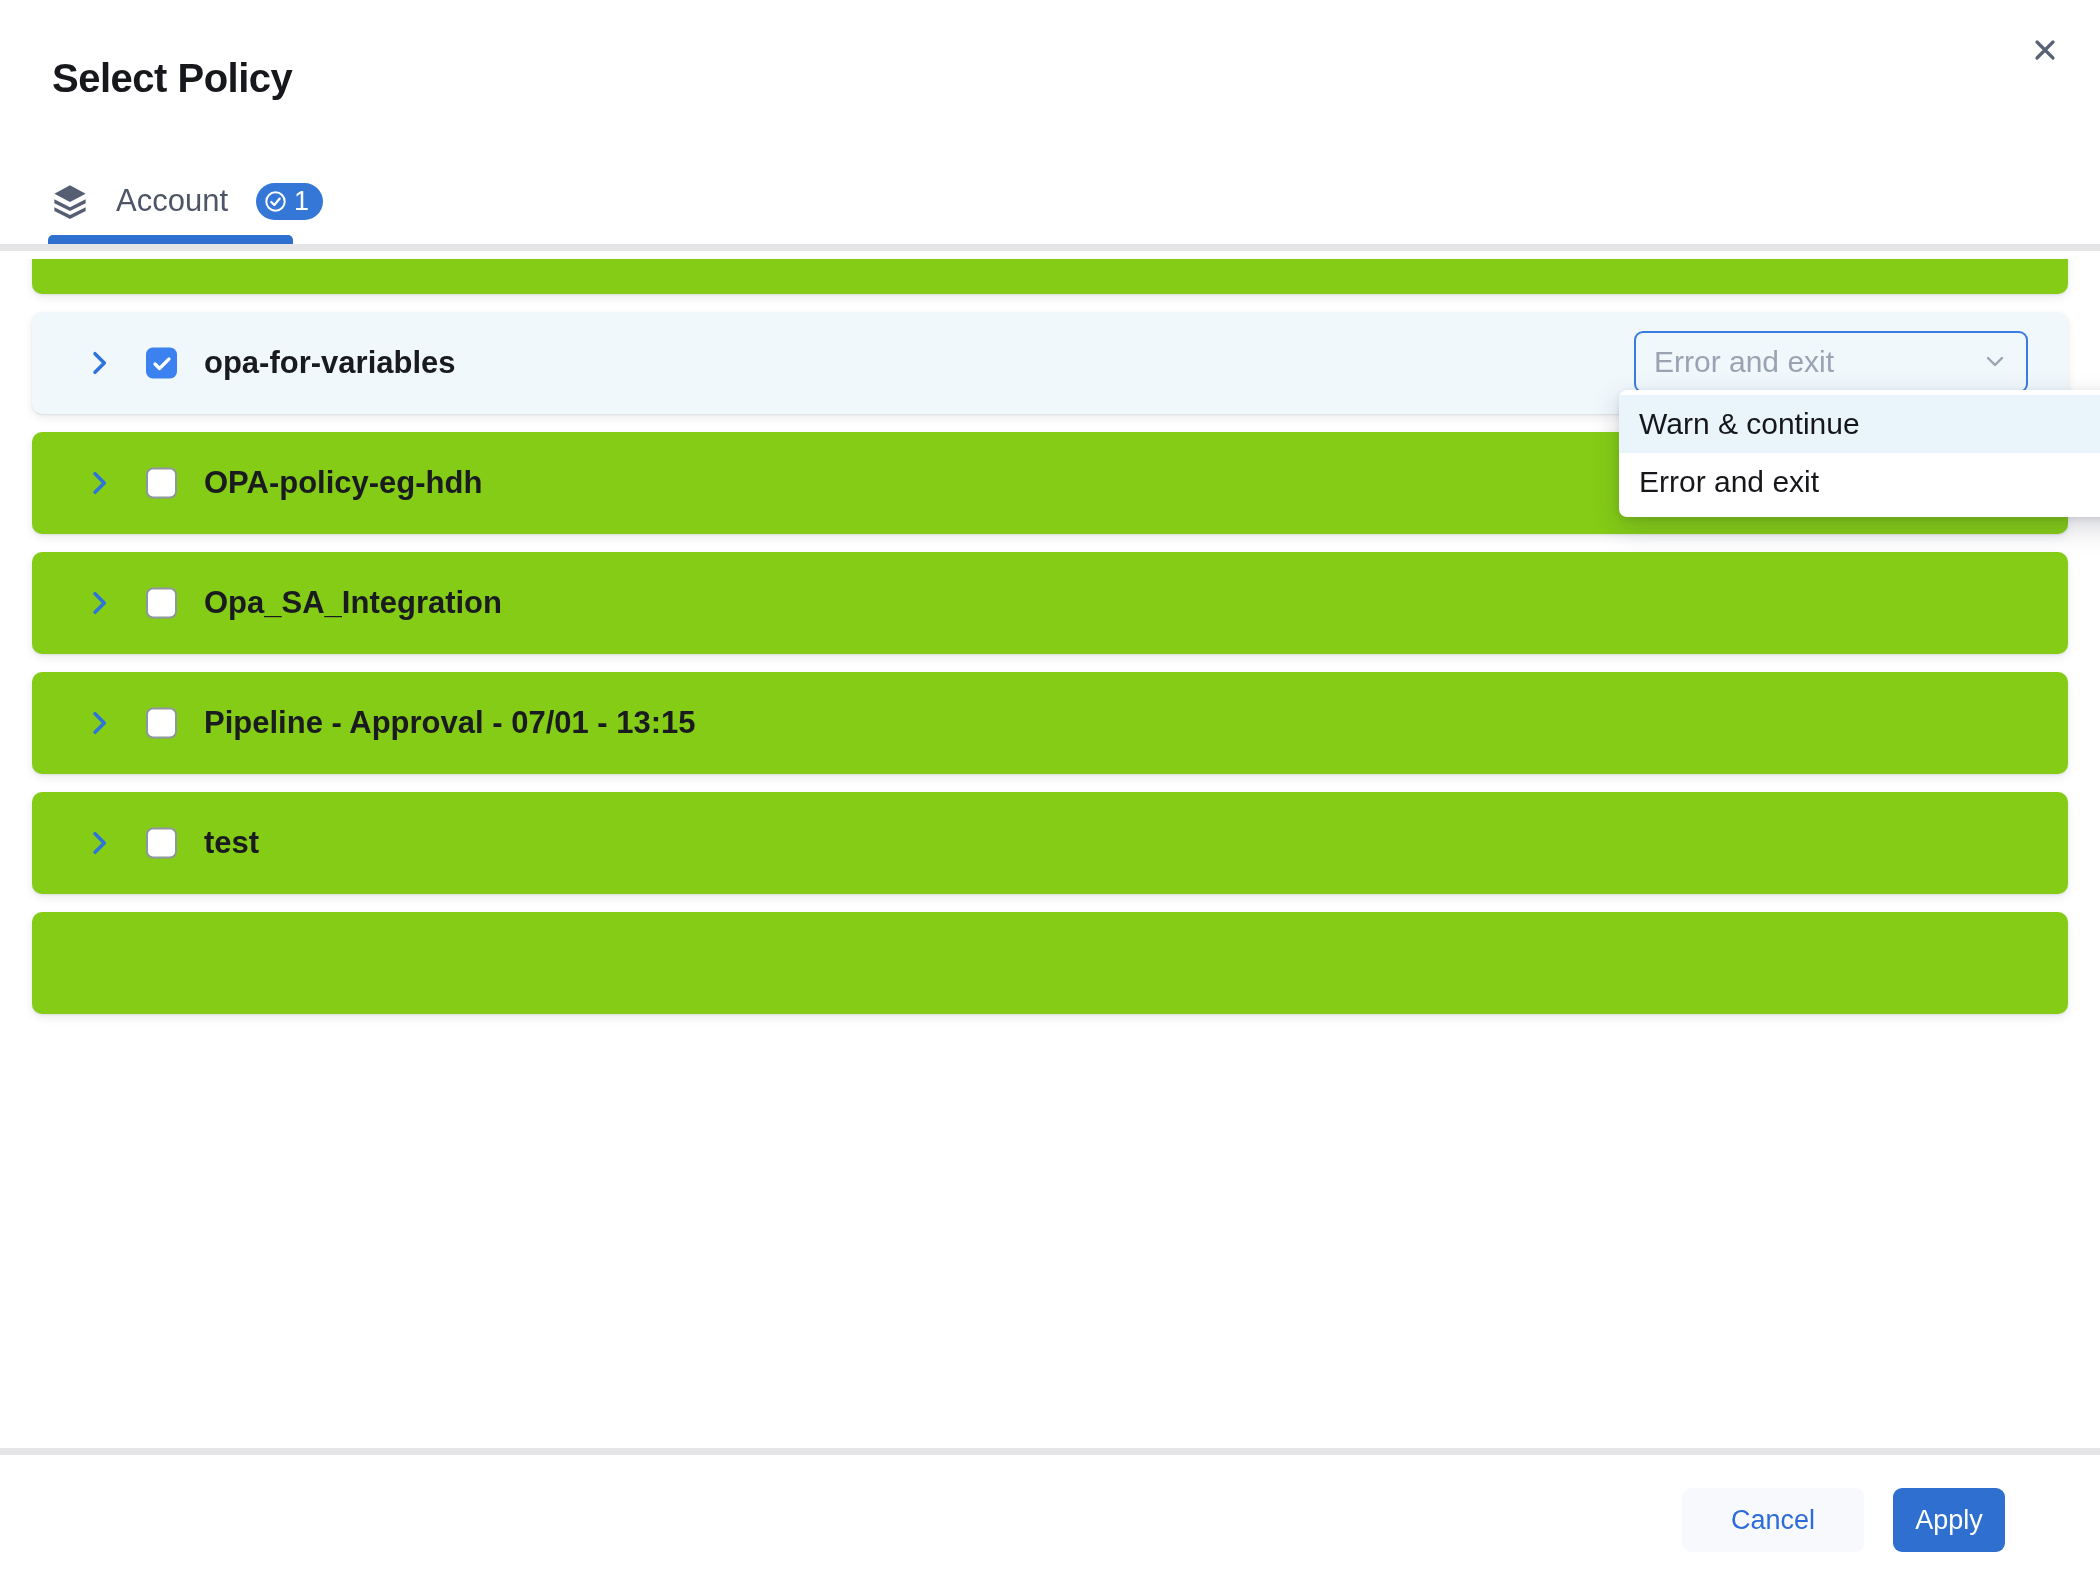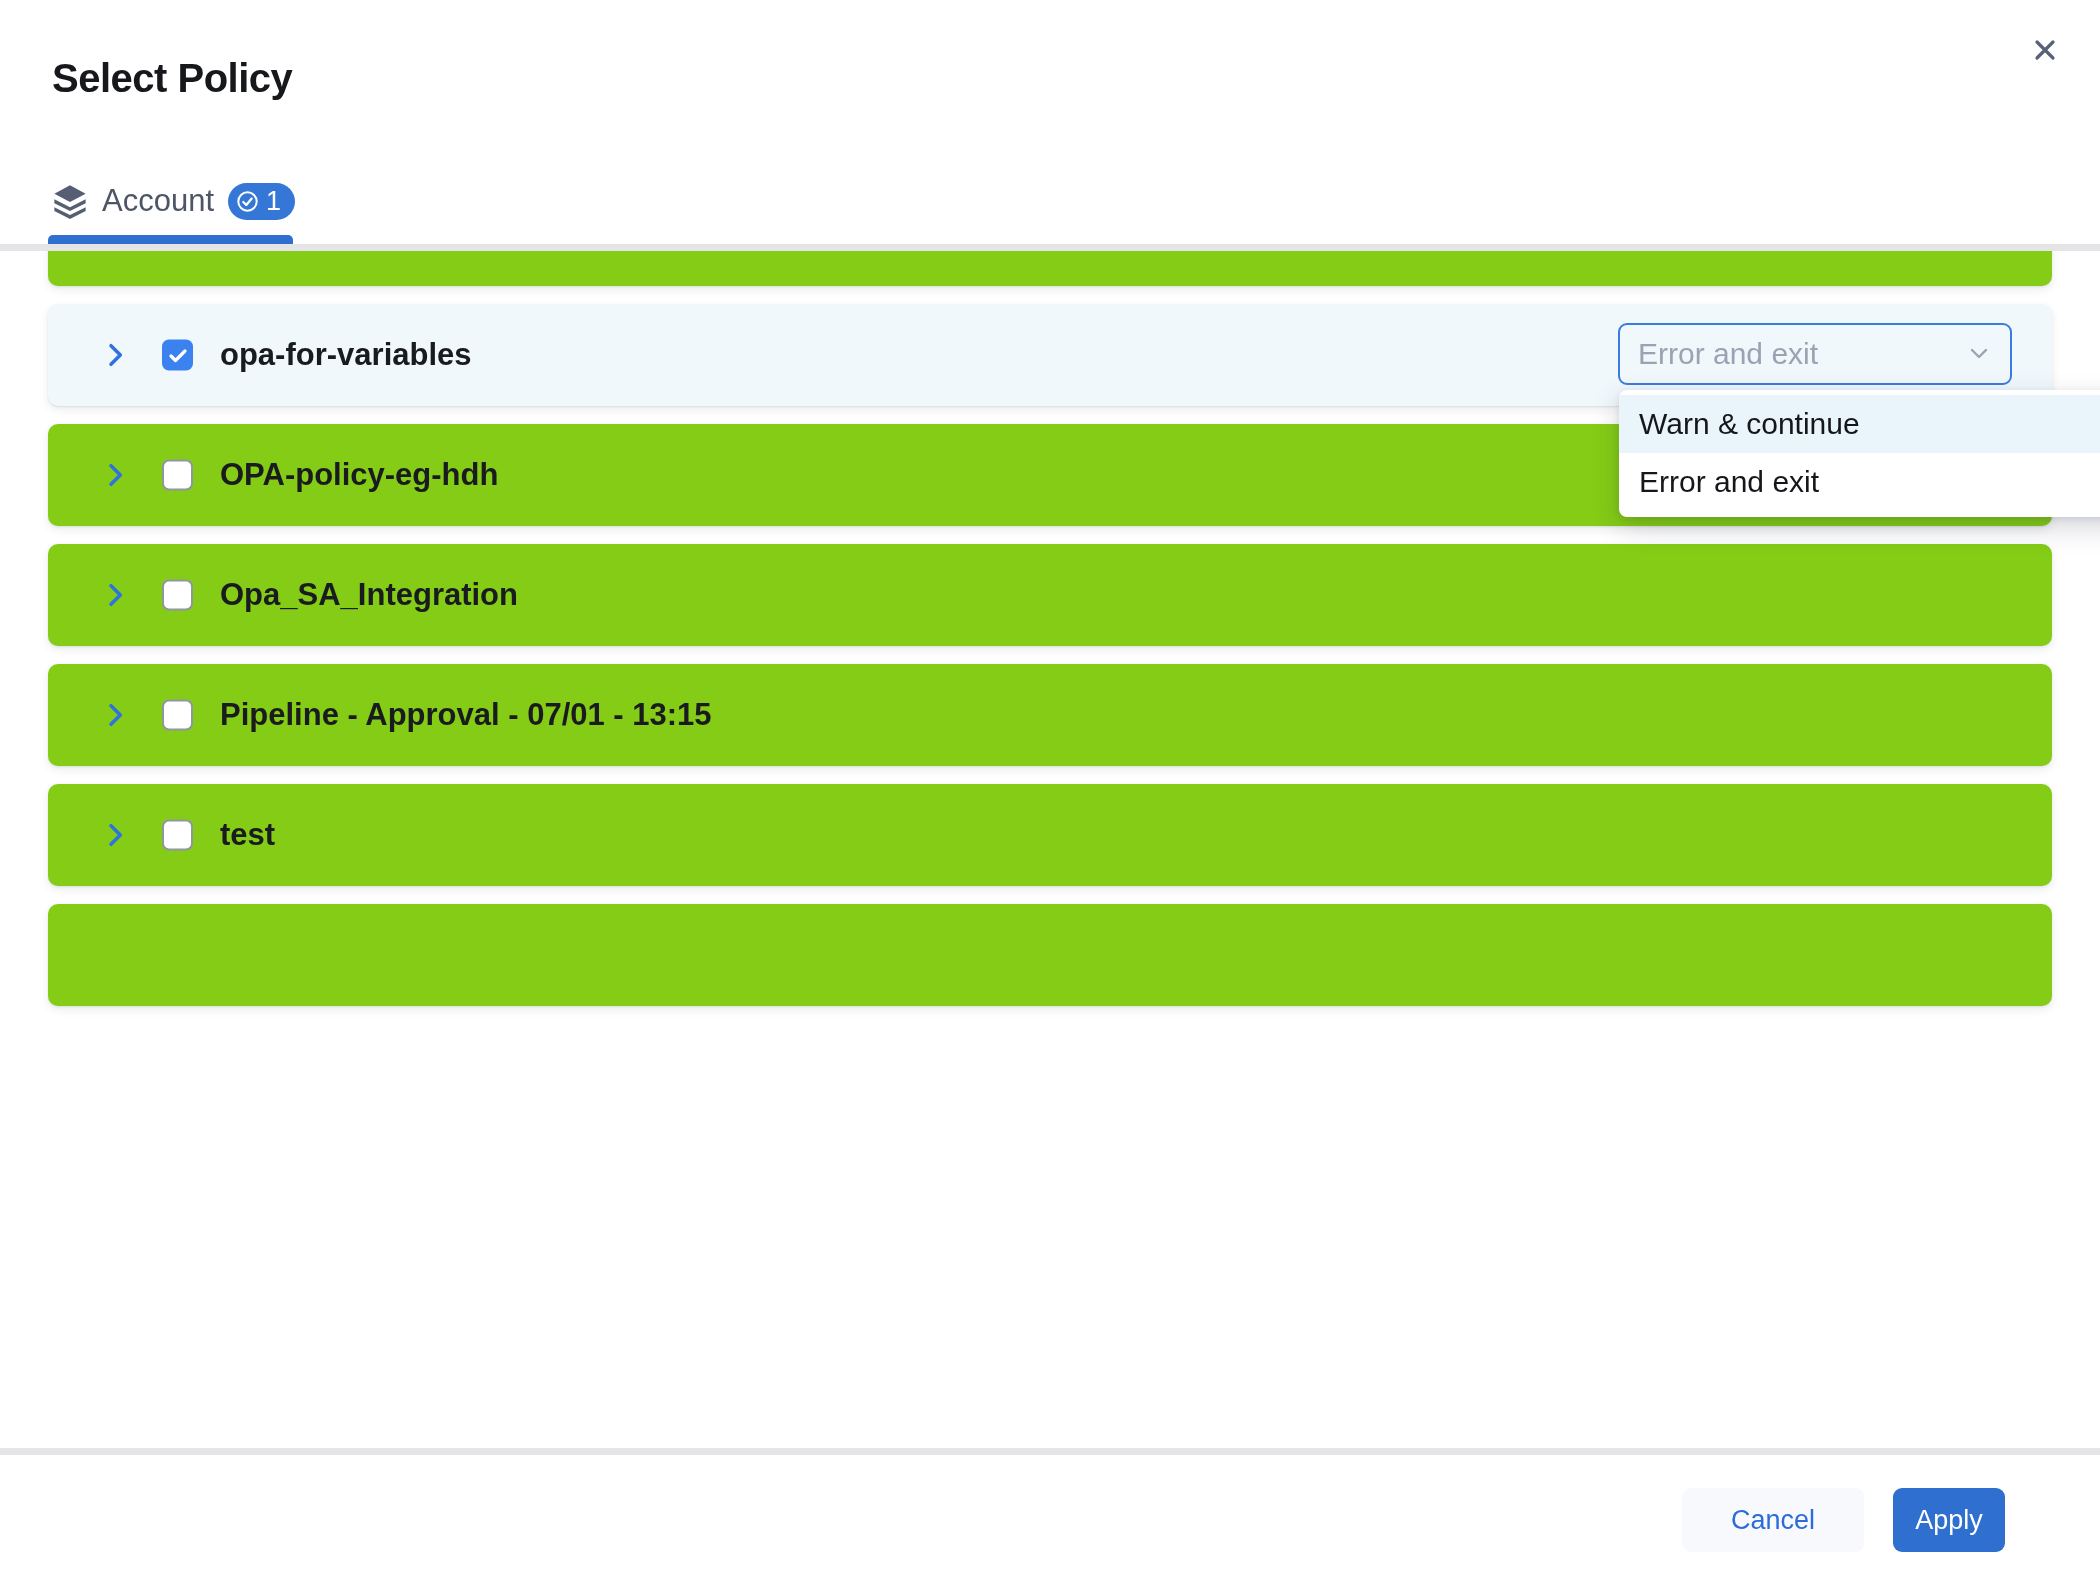--- a/index.html
+++ b/index.html
@@ -15,43 +15,43 @@
   }
   .close-btn{
     position:absolute;left:2021px;top:26px;width:48px;height:48px;
     display:flex;align-items:center;justify-content:center;
     background:transparent;border:none;cursor:pointer;padding:0;
   }
   .close-btn svg{width:32px;height:32px;stroke:#596176;}
   
   .tabbar{
     position:absolute;left:52px;top:180px;height:42px;
-    display:flex;align-items:center;gap:14px;cursor:pointer;
+    display:flex;align-items:center;gap:28px;cursor:pointer;
   }
   .tab-icon svg{width:36px;height:38px;fill:#565e73;display:block;}
   .tab-label{font-size:31px;color:#4d5566;}
   .badge{
     display:flex;align-items:center;gap:7px;
     background:var(--badge-blue,#3477d7);color:#fff;
     height:37px;border-radius:19px;padding:0 14px 0 8px;font-size:27px;
   }
   .badge svg{width:23px;height:23px;display:block;}
   .tab-underline{
     position:absolute;left:48px;top:235px;width:245px;height:9px;
     background:var(--accent-blue,#3574dc);border-radius:5px 5px 0 0;
   }
   .top-divider,.footer-divider{
     position:absolute;left:0;width:100%;height:7px;background:#e5e5e7;
   }
   .top-divider{top:244px;}
   .footer-divider{top:1448px;}
   
   .list{
-    position:absolute;left:0;top:251px;width:100%;height:1039px;
-    overflow:hidden;padding:0 48px;box-sizing:border-box;
+    position:absolute;left:0;top:259px;width:100%;height:1039px;
+    overflow:hidden;padding:0 32px;box-sizing:border-box;
   }
   .row{
     position:relative;height:102px;margin-top:18px;border-radius:10px;
     background:#84cc16;
     box-shadow:0 1px 2px rgba(25,35,55,.10),0 4px 10px rgba(25,35,55,.08);
   }
   .row.partial-top{margin-top:-67px;}
   .row.highlight{background:var(--row-highlight,#f0f8fc);}
   .chev{
     position:absolute;left:50px;top:50%;transform:translateY(-50%);

